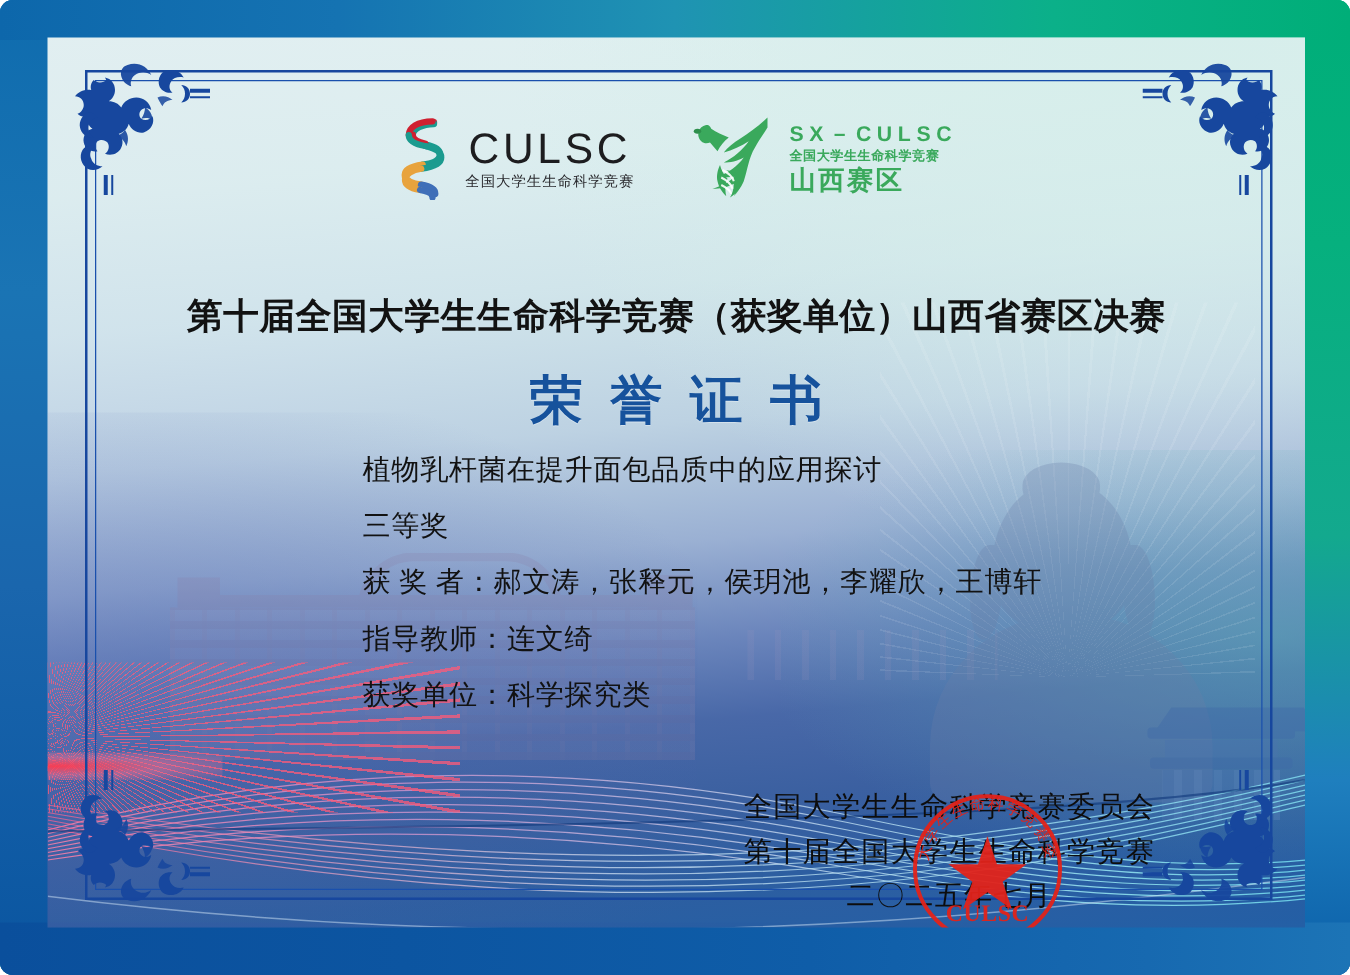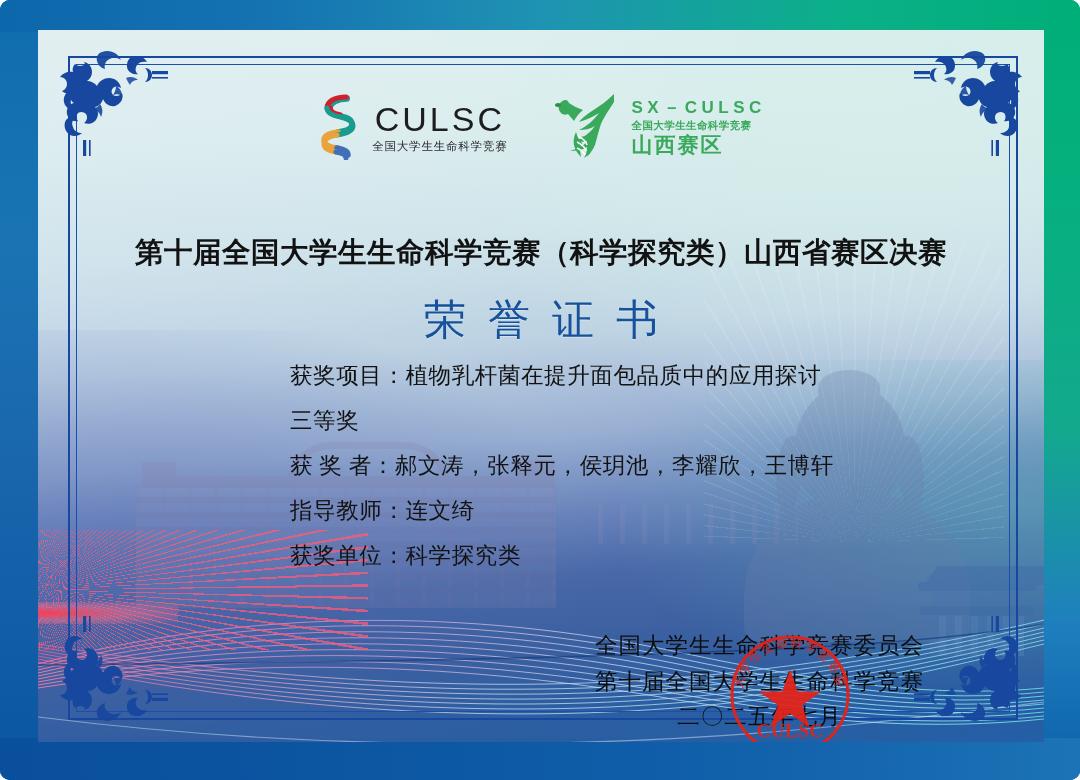--- a/index.html
+++ b/index.html
@@ -152,21 +152,21 @@
   .sx-sub{font-family:"Liberation Sans","DejaVu Sans",sans-serif;font-size:10.5px;
     letter-spacing:.4px;color:#3aa95c;font-weight:700;margin-top:4px;}
   .sx-area{font-family:"Liberation Sans","DejaVu Sans",sans-serif;font-size:21px;
     letter-spacing:2px;color:#3aa95c;font-weight:700;margin-top:4px;}
 
   .main-title{position:absolute;left:0;right:0;top:204px;text-align:center;
     font-size:28.5px;color:#121212;letter-spacing:.5px;font-weight:700;
     font-family:"Liberation Serif","DejaVu Serif",serif;}
 
   .honor{position:absolute;left:0;right:0;top:262px;text-align:center;
-    font-size:42px;color:#16529c;letter-spacing:22px;font-weight:400;
+    font-size:42px;color:#16529c;letter-spacing:22px;font-weight:700;
     text-indent:22px;
     text-shadow:0 1px 0 rgba(255,255,255,.35);}
 
   .fields{position:absolute;left:252px;top:330px;width:700px;}
   .field{display:flex;align-items:baseline;margin-bottom:14px;font-size:22.5px;
     color:#121212;letter-spacing:.6px;}
   .field .lab{white-space:pre;}
   .field .val{white-space:pre;}
 
   .sign{position:absolute;right:120px;top:598px;text-align:center;
@@ -394,27 +394,26 @@
             </svg>
           </span>
           <span class="sx-txt">
             <span class="sx-main">SX－CULSC</span>
             <span class="sx-sub">全国大学生生命科学竞赛</span>
             <span class="sx-area">山西赛区</span>
           </span>
         </div>
       </div>
 
-      <div class="main-title">第十届全国大学生生命科学竞赛（科学探究类）山西省赛区决赛</div>
+      <div class="main-title">第十届全国大学生生命科学竞赛（获奖单位）山西省赛区决赛</div>
 
       <div class="honor">荣誉证书</div>
 
       <div class="fields">
         <div class="field">
-          <span class="lab">获奖项目：</span>
           <span class="val">植物乳杆菌在提升面包品质中的应用探讨</span>
         </div>
         <div class="field">
           <span class="val">三等奖</span>
         </div>
         <div class="field">
           <span class="lab">获 奖 者：</span>
           <span class="val">郝文涛，张释元，侯玥池，李耀欣，王博轩</span>
         </div>
         <div class="field">

